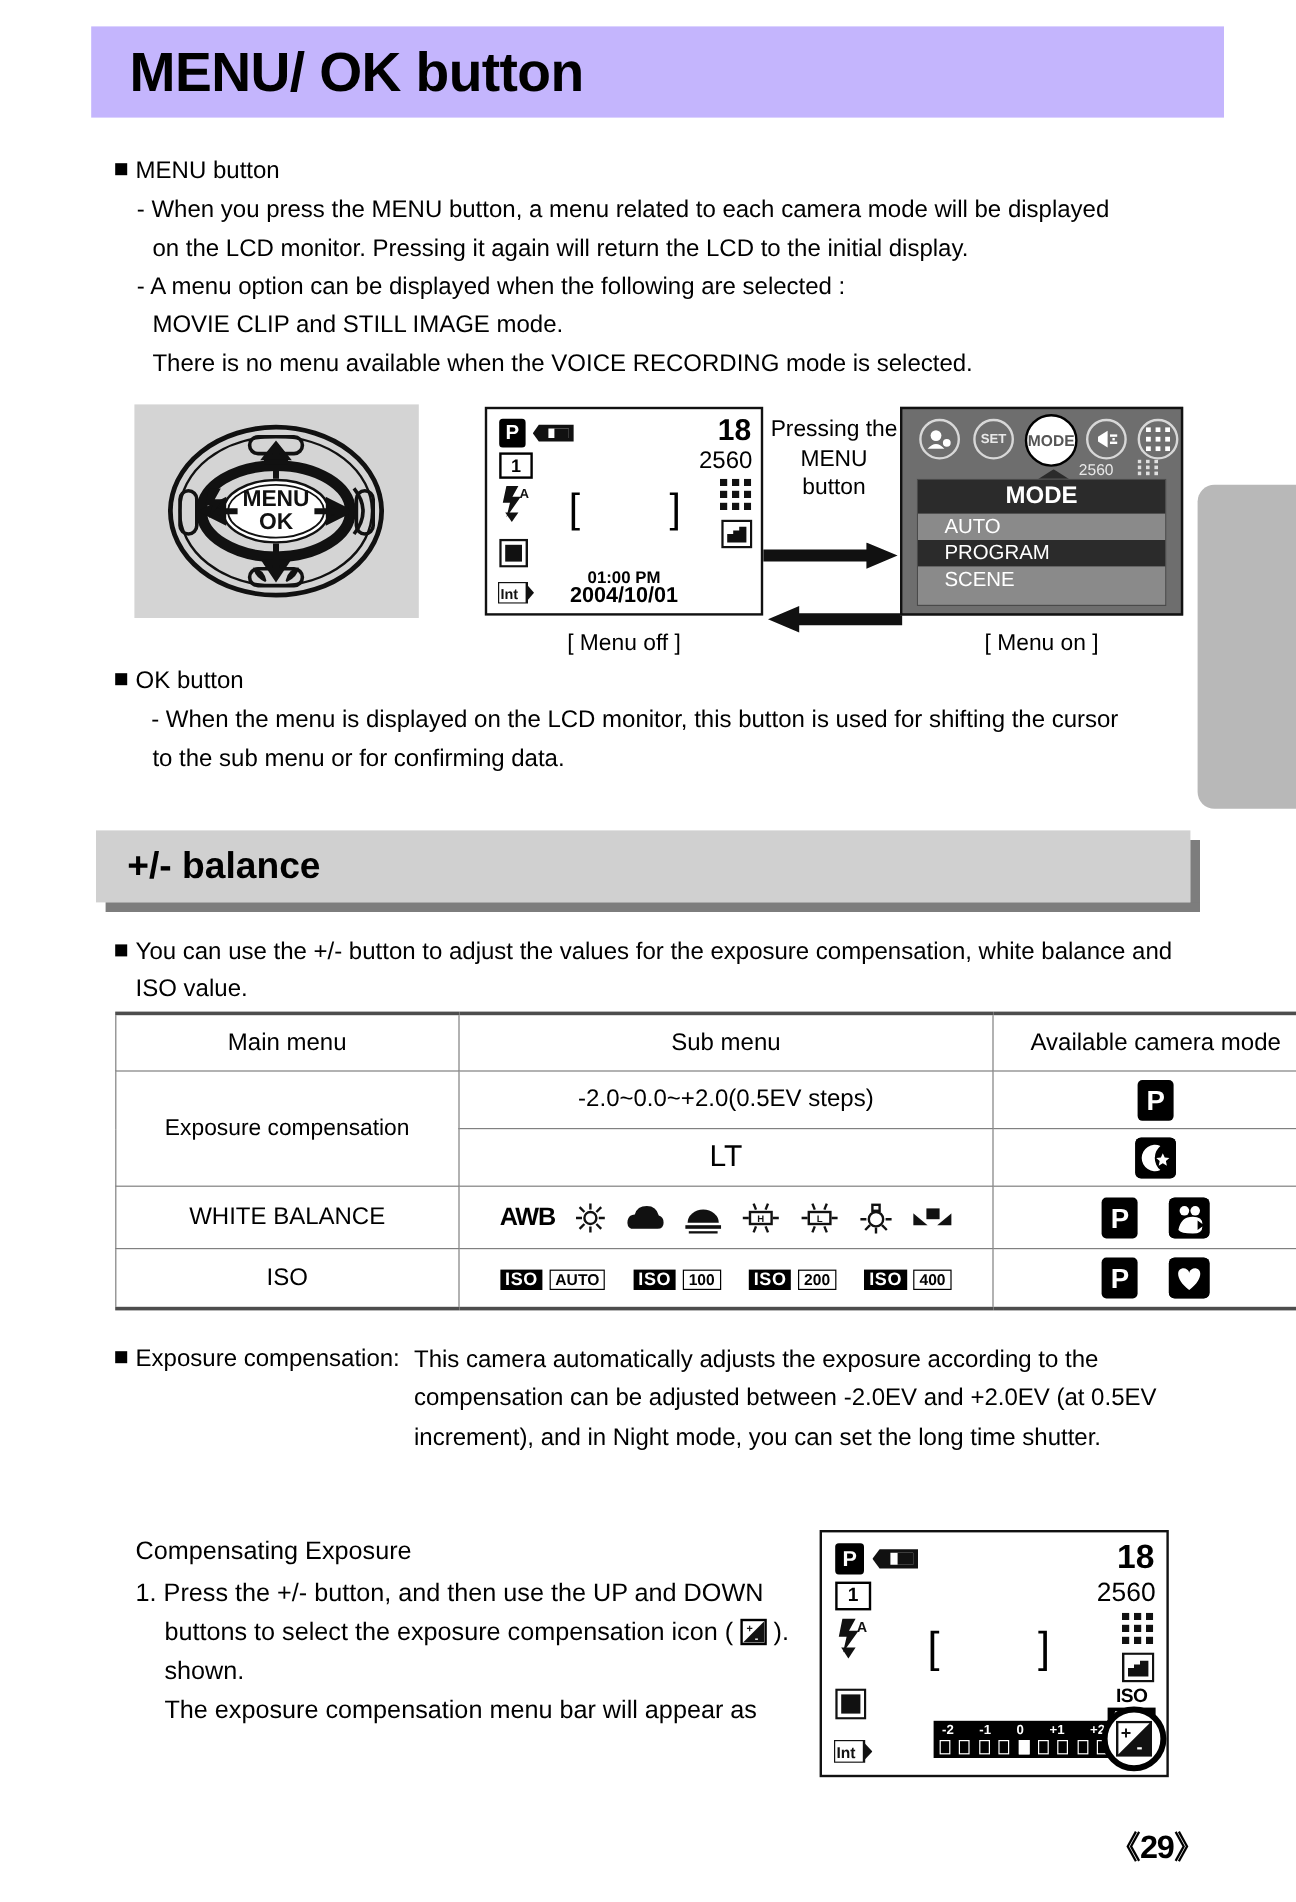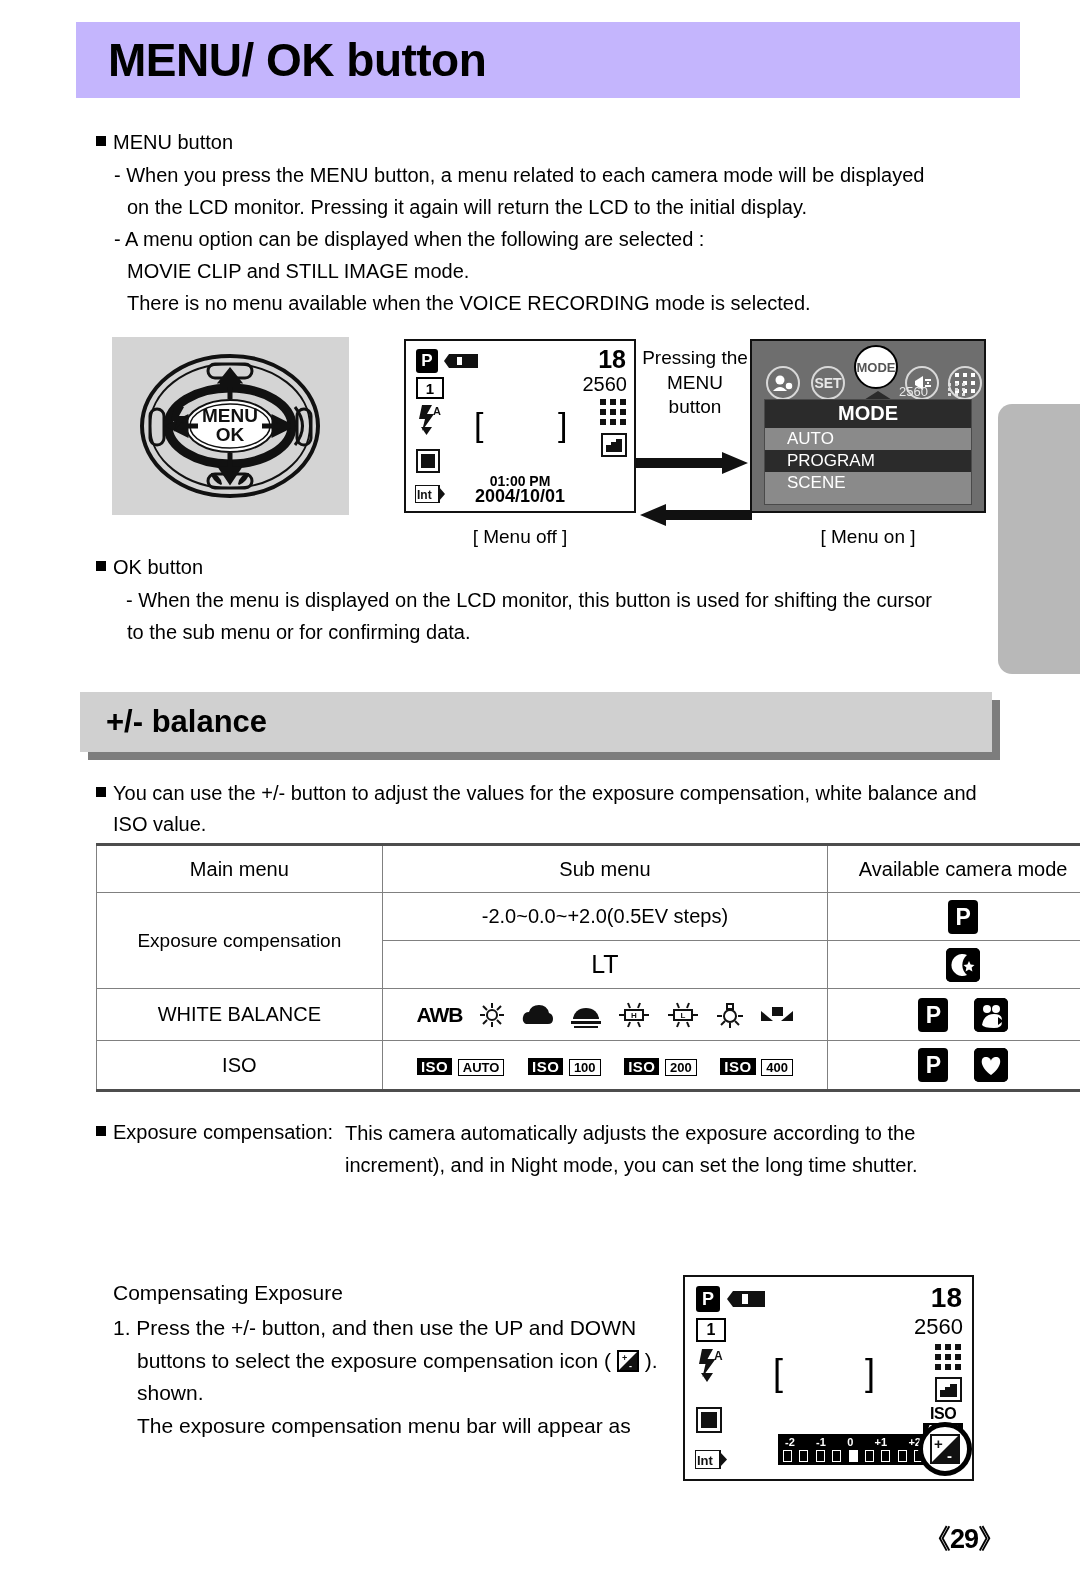--- a/index.html
+++ b/index.html
@@ -84,23 +84,23 @@
   
   .lcd2 {
     position:absolute; left:750px; top:339px; width:236px; height:174px;
     background:#6e6e6e; border:2px solid #111;
   }
   .lcd2 .iconrow {
     position:absolute; left:0; top:0; width:100%; height:58px;
   }
   .circ {
     position:absolute; border:2px solid #d8d8d8; border-radius:50%;
-    width:34px; height:34px; top:25px;
+    width:34px; height:34px; top:8px;
     display:flex; align-items:center; justify-content:center;
-    color:#e8e8e8; font-size:14px; font-weight:bold;
+    color:#e8e8e8; font-size:11px; font-weight:bold;
   }
   .circ.sel { background:#fff; border-color:#000; color:#555; }
   .mode-panel {
     position:absolute; left:12px; top:58px; right:12px; bottom:6px;
     background:#8a8a8a; border:1px solid #4a4a4a;
   }
   .mode-title {
     background:#2b2b2b; color:#fff; font-weight:bold; font-size:20px;
     text-align:center; padding:2px 0 3px;
   }
@@ -501,20 +501,21 @@
     </tr>
   </tbody>
 </table>
 
 <div class="bullet-row" style="left:96px; top:1117px;">
   <div class="sq"></div>
   <div class="txt">Exposure compensation:</div>
 </div>
 <div style="position:absolute; left:345px; top:1117px; width:650px; font-size:20px; line-height:1.62;">
   <div>This camera automatically adjusts the exposure according to the</div>
+  <div>compensation can be adjusted between -2.0EV and +2.0EV (at 0.5EV</div>
   <div>increment), and in Night mode, you can set the long time shutter.</div>
 </div>
 
 <div class="compensating">Compensating Exposure</div>
 <div class="num-block">
   <div>1. Press the +/- button, and then use the UP and DOWN</div>
   <div style="padding-left:24px;">
     <span>buttons to select the exposure compensation icon (</span>
     <span class="ec-inline">
       <svg width="18" height="18" viewBox="0 0 18 18" style="display:block;">

